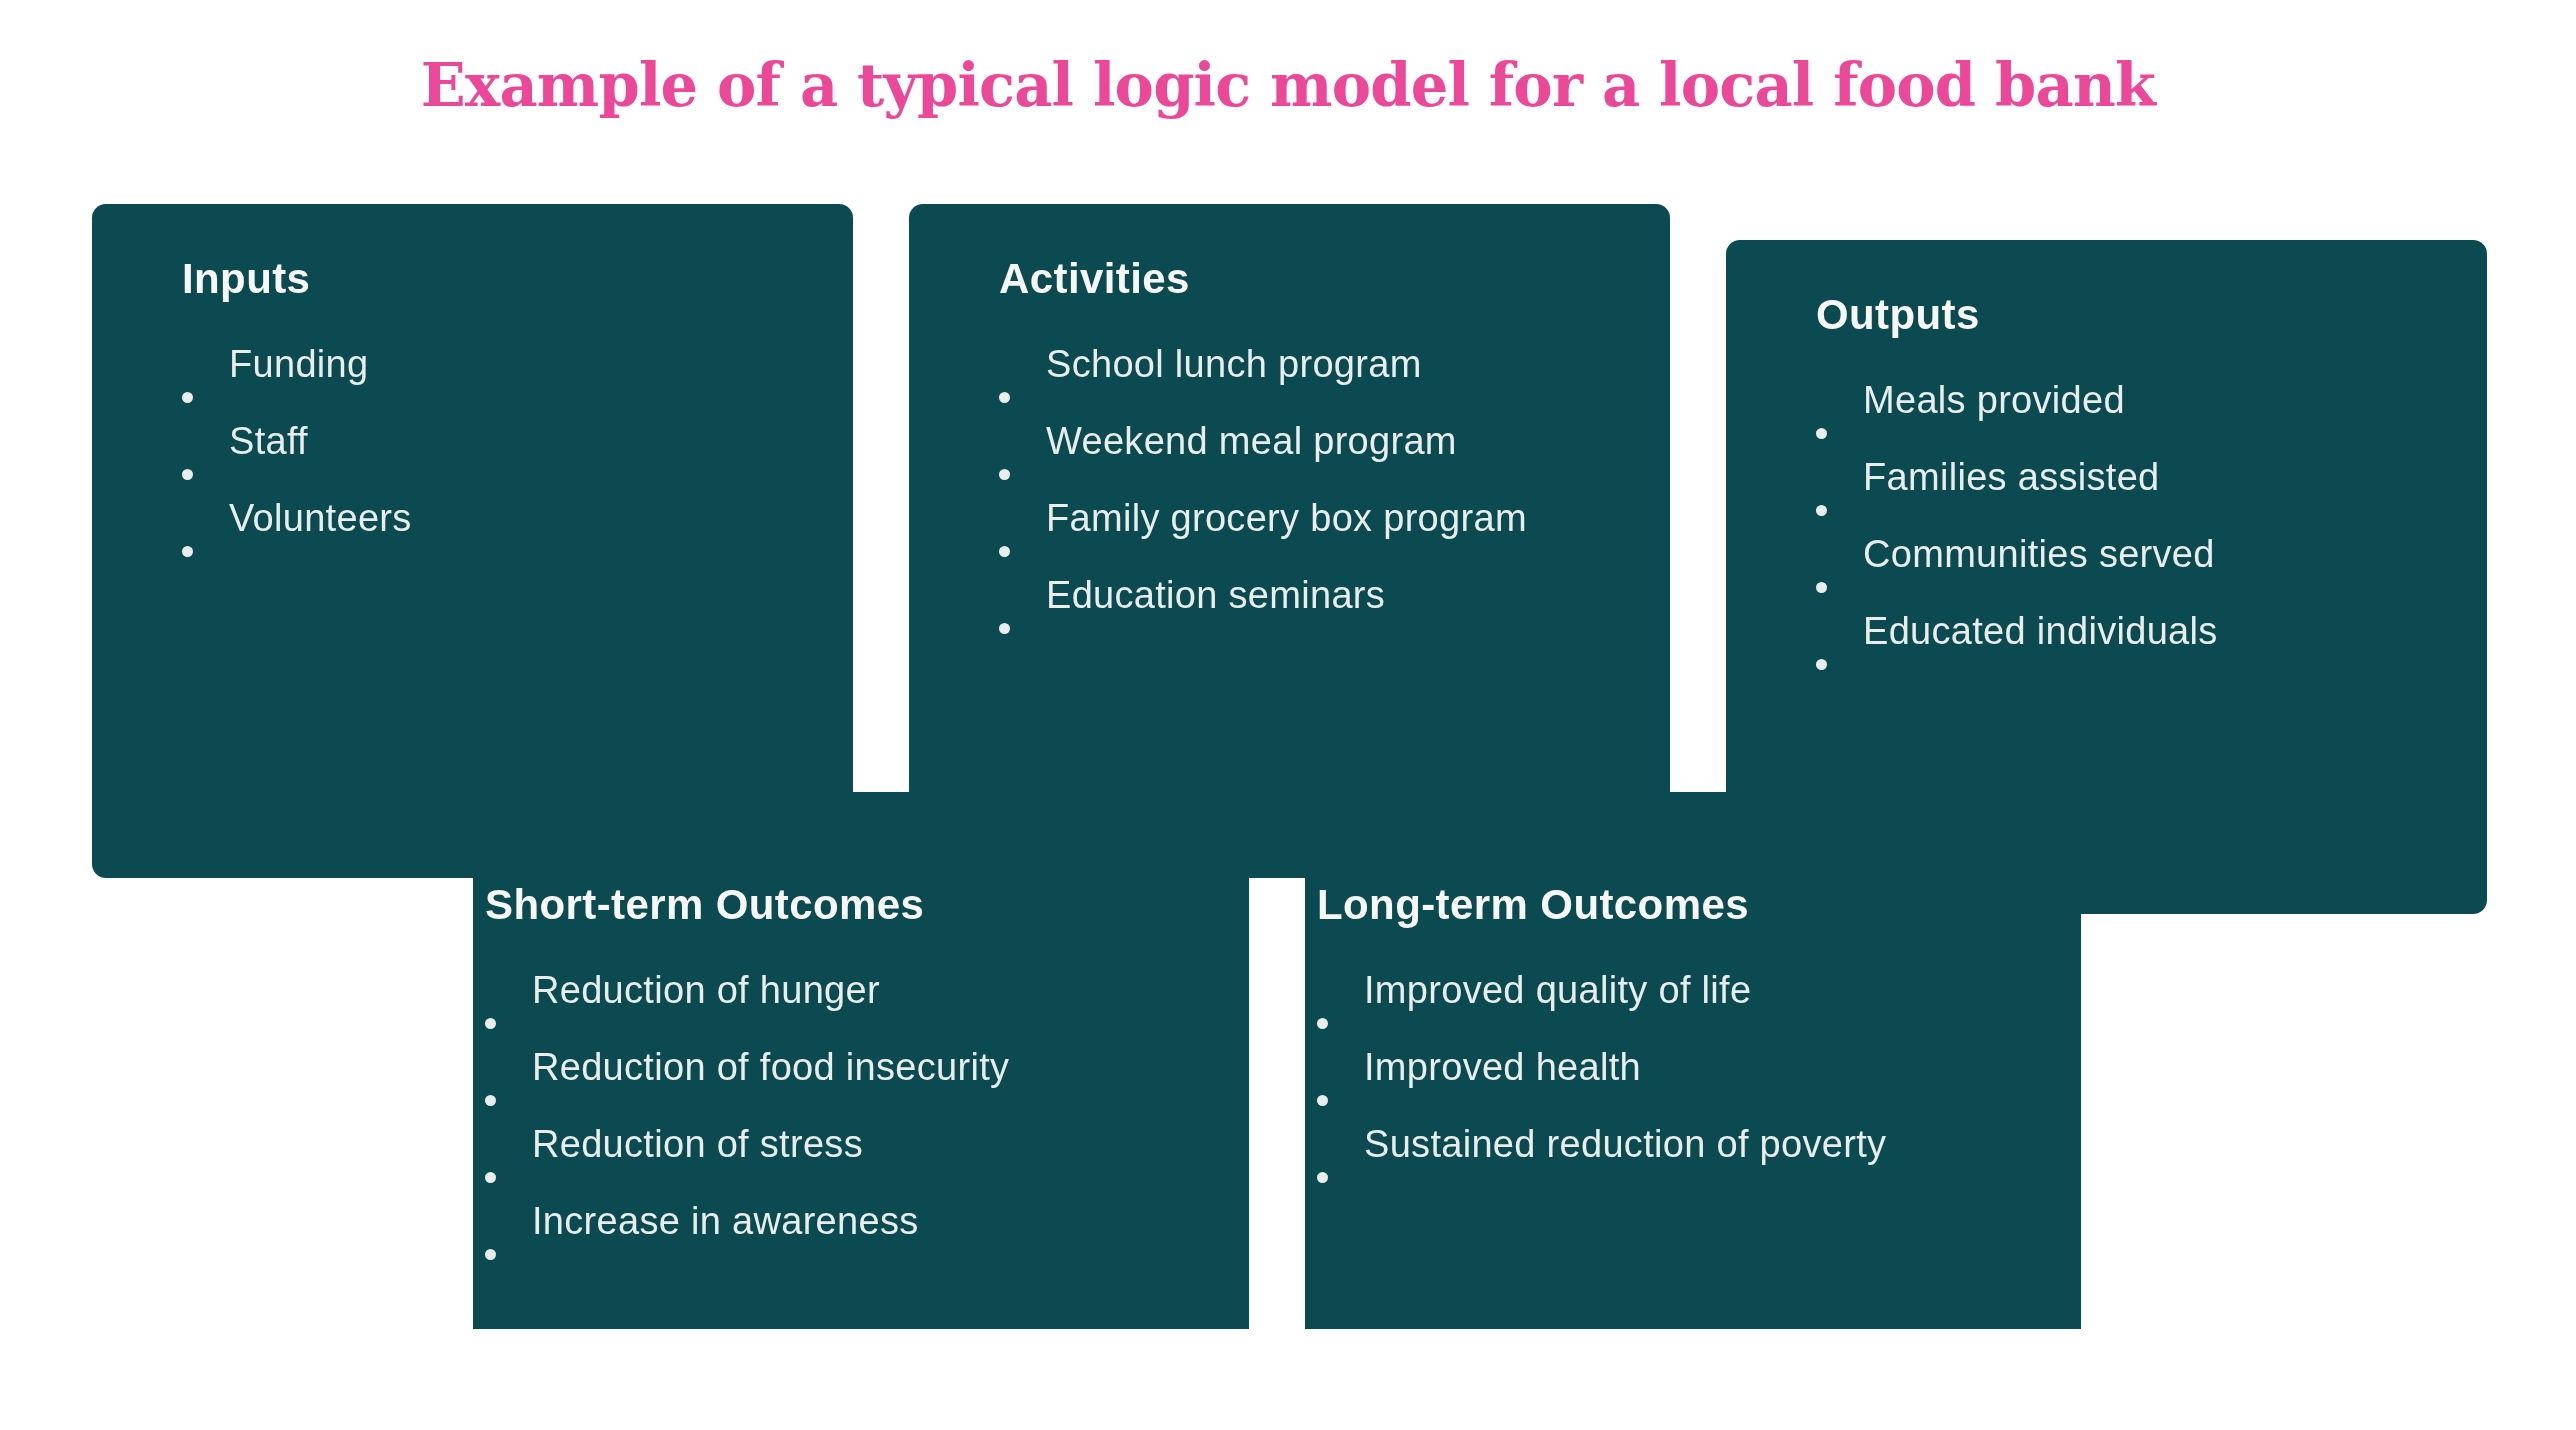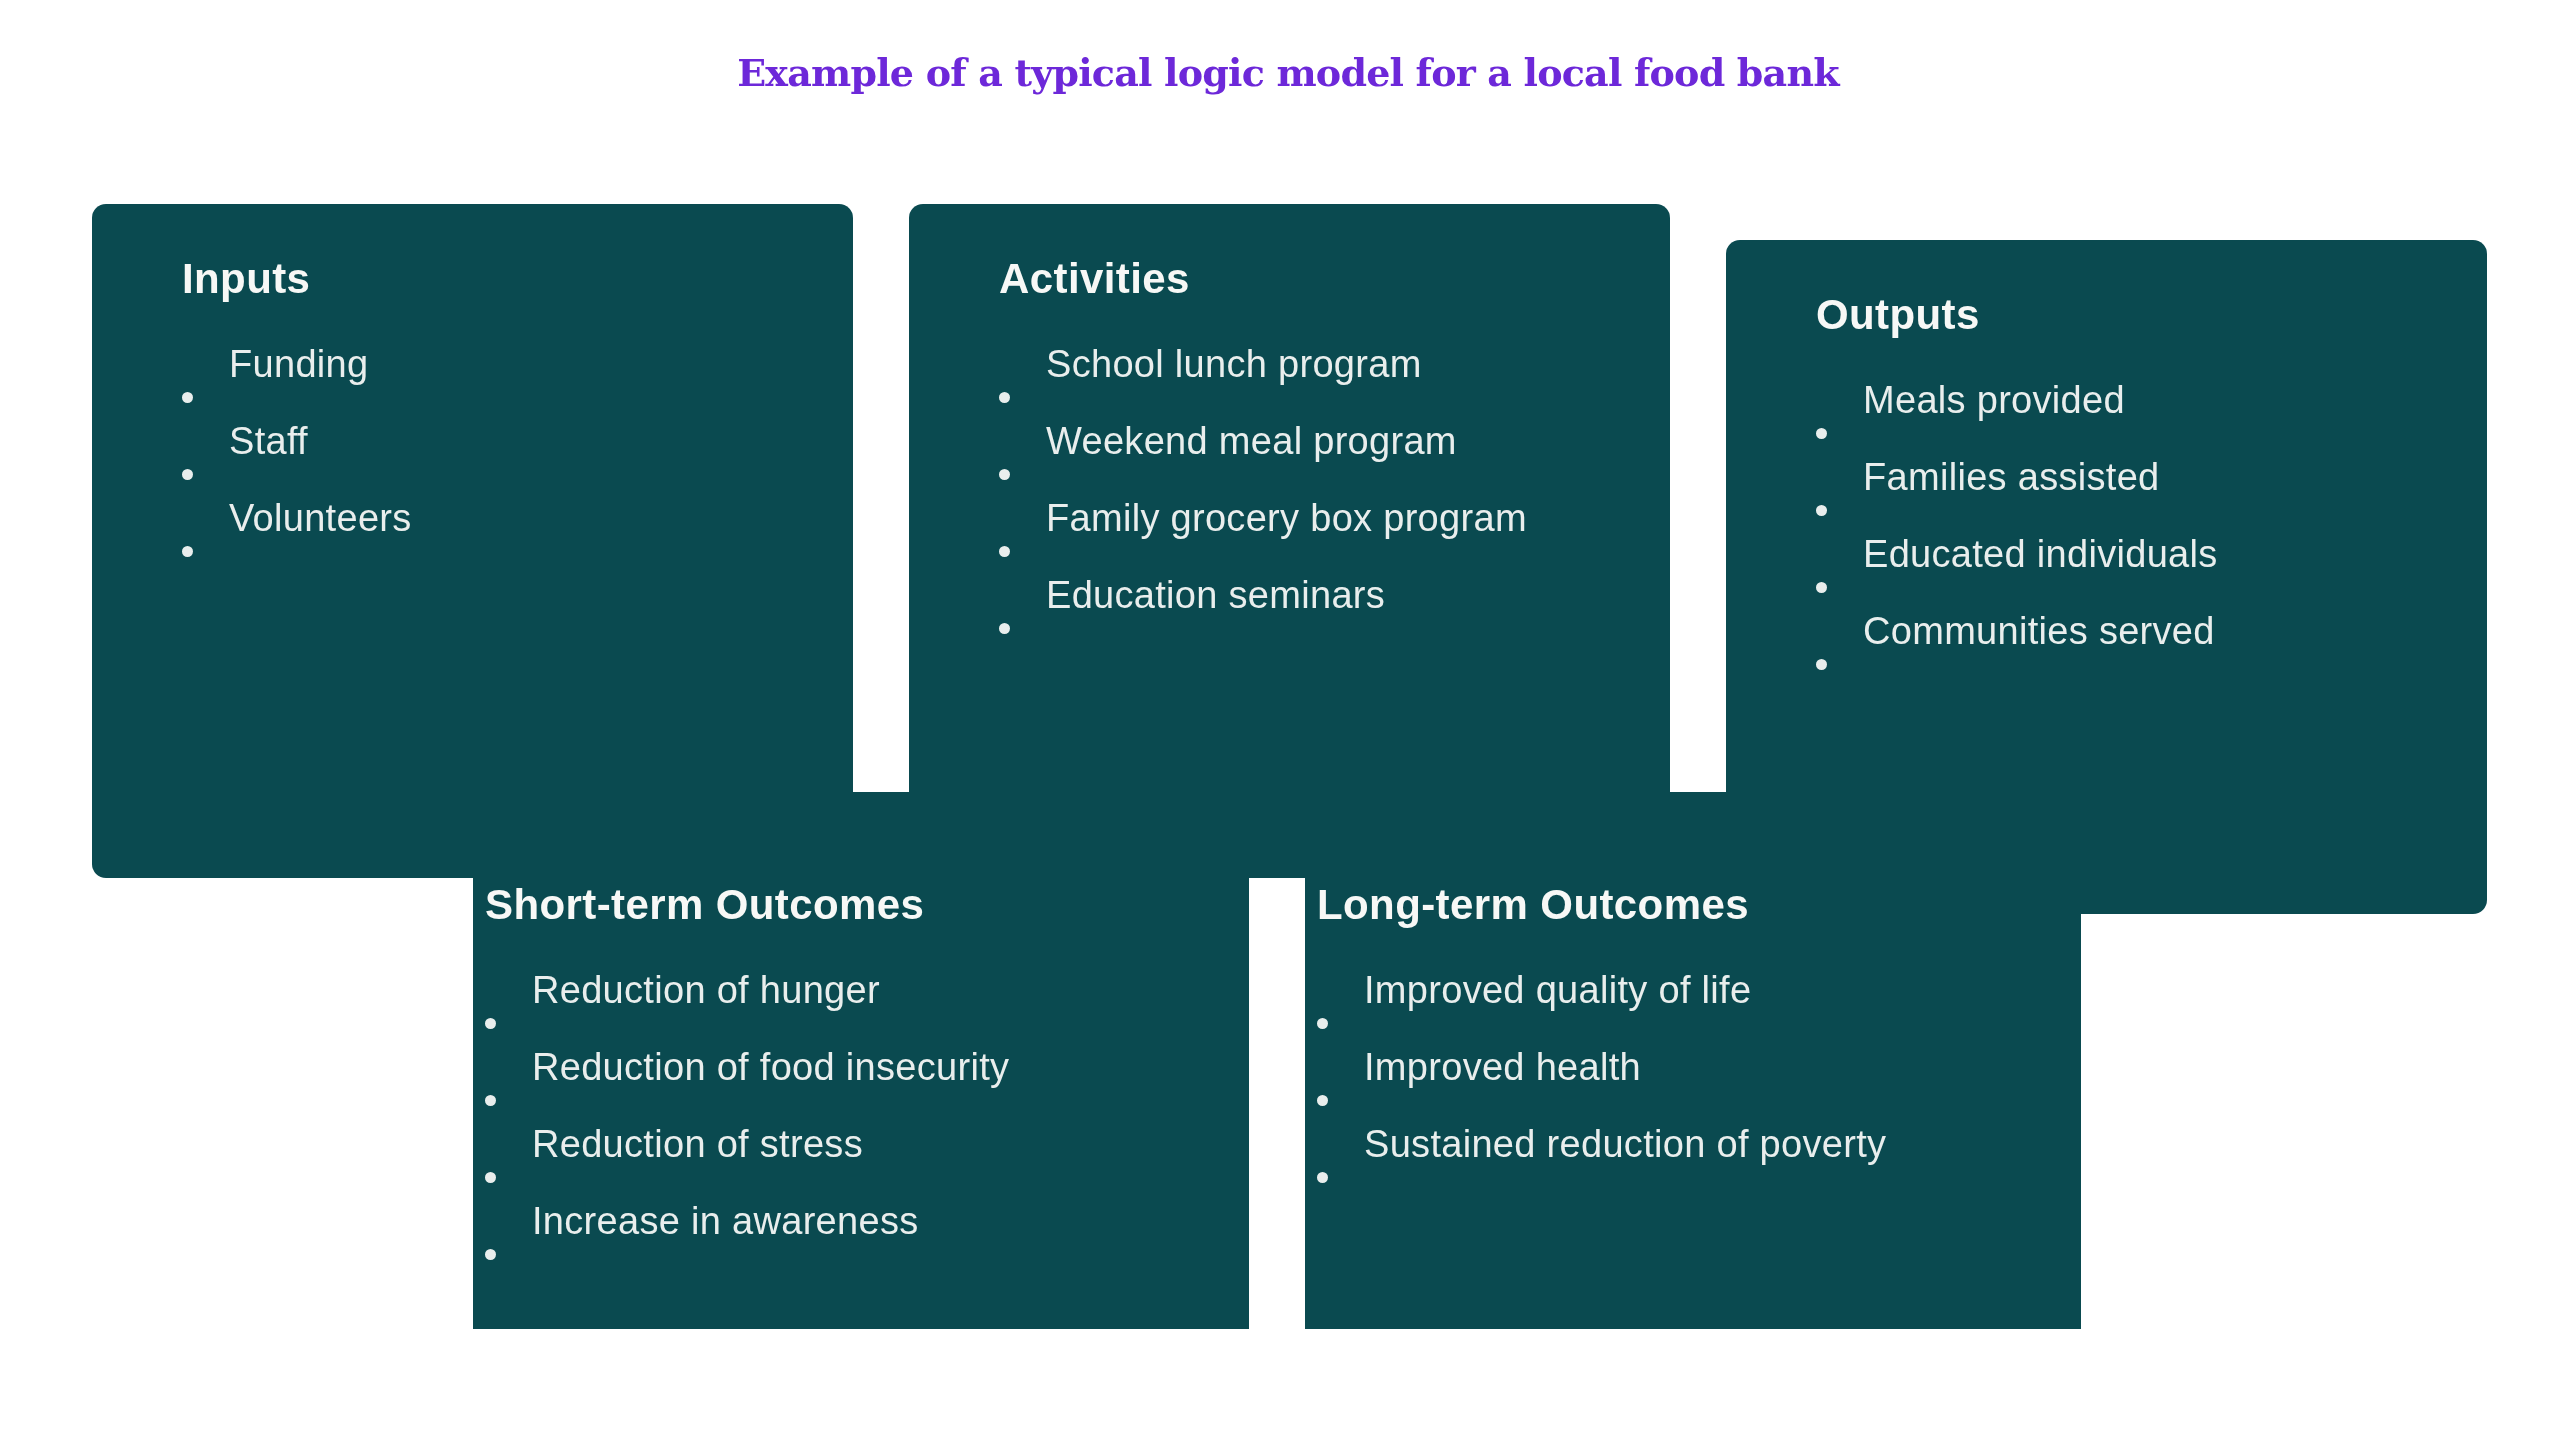--- a/index.html
+++ b/index.html
@@ -19,24 +19,24 @@
     background: #ffffff;
   }
   .page-title {
     position: absolute;
     top: 49px;
     left: 0;
     width: 2576px;
     text-align: center;
     font-family: "DejaVu Serif", "Liberation Serif", serif;
     font-weight: 600;
-    font-size: 38px;
+    font-size: 59px;
     line-height: 1.25;
     letter-spacing: -0.8px;
-    color: #6d28d9;
+    color: #ec4899;
   }
   .box {
     position: absolute;
     background: #0a4a50;
     color: #f4f6f5;
   }
   .box.row1 { top: 204px; height: 674px; width: 761px; border-radius: 14px; }
   .box.row2 { top: 792px; height: 537px; width: 776px; }
   .box-inputs     { left: 92px;  }
   .box-activities { left: 909px; }
@@ -138,26 +138,26 @@
         <li>
             <span class="bullet"></span>
             <span>Meals provided</span>
           </li>
         <li>
             <span class="bullet"></span>
             <span>Families assisted</span>
           </li>
         <li>
             <span class="bullet"></span>
+            <span>Communities served</span>
+          </li>
+        <li>
+            <span class="bullet"></span>
             <span>Educated individuals</span>
           </li>
-        <li>
-            <span class="bullet"></span>
-            <span>Communities served</span>
-          </li>
       </ul>
     </div>
   </div>
 
   <div class="box row2 box-short-term">
     <div class="box-inner">
       <h2 class="box-title">Short-term Outcomes</h2>
       <ul class="box-list">
         <li>
             <span class="bullet"></span>

